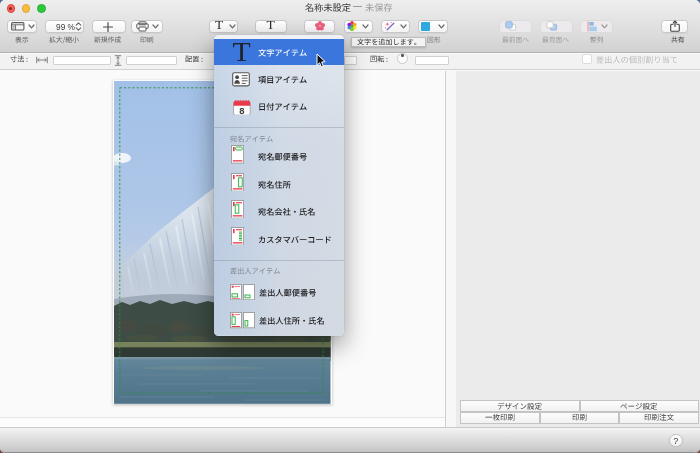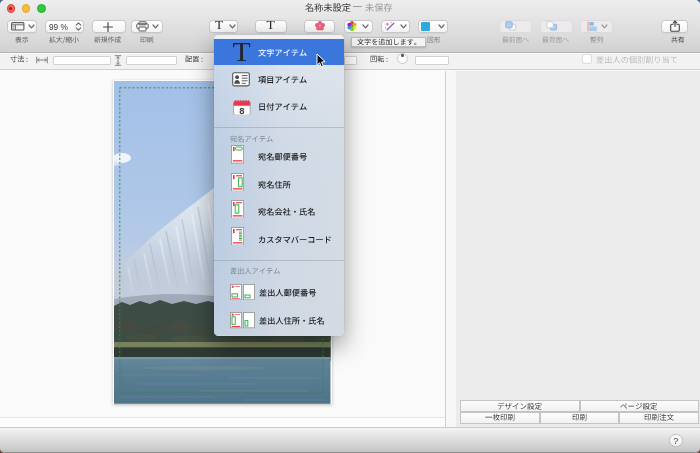--- a/index.html
+++ b/index.html
@@ -30,21 +30,21 @@
       <rect x="0.6" y="0.6" width="12.3" height="7.4" rx="1" fill="none" stroke="#5a5a5a" stroke-width="1.1"></rect>
       <line x1="0.6" y1="2.8" x2="12.9" y2="2.8" stroke="#5a5a5a" stroke-width="0.9"></line>
       <line x1="4.4" y1="2.8" x2="4.4" y2="8" stroke="#5a5a5a" stroke-width="0.9"></line>
       <line x1="1.6" y1="4.6" x2="3.4" y2="4.6" stroke="#5a5a5a" stroke-width="0.7"></line>
       <line x1="1.6" y1="6.2" x2="3.4" y2="6.2" stroke="#5a5a5a" stroke-width="0.7"></line>
     </svg>
 <svg class="abs" style="left:28.3px;top:23.9px" width="7" height="5">
       <path d="M1 1 L3.5 3.8 L6.0 1" fill="none" stroke="#666" stroke-width="1.2" stroke-linecap="round" stroke-linejoin="round"></path>
     </svg>
 <div class="tbtn" style="left:45.0px;width:38.5px"></div>
-<div class="abs" style="left:49px;top:21.5px;width:26px;height:10px;font-size:8.3px;color:#3c3c3c;text-align:left;line-height:10px">99 %</div>
+<div class="abs" style="left:49px;top:21.5px;width:26px;height:10px;font-size:8.3px;color:#3c3c3c;text-align:right;line-height:10px">99 %</div>
 <svg class="abs" style="left:74.8px;top:21.8px" width="7" height="9">
       <path d="M1.2 3.2 L3.5 0.8 L5.8 3.2" fill="none" stroke="#666" stroke-width="1.1" stroke-linecap="round" stroke-linejoin="round"></path>
       <path d="M1.2 5.8 L3.5 8.2 L5.8 5.8" fill="none" stroke="#666" stroke-width="1.1" stroke-linecap="round" stroke-linejoin="round"></path>
     </svg>
 <div class="tbtn" style="left:91.5px;width:34.0px"></div>
 <svg class="abs" style="left:102px;top:20.5px" width="12" height="12">
       <path d="M6 1.5 V10.5 M1.5 6 H10.5" stroke="#4a4a4a" stroke-width="1.2" stroke-linecap="round"></path>
     </svg>
 <div class="tbtn" style="left:131.0px;width:32.0px"></div>
 <svg class="abs" style="left:135.5px;top:21px" width="13" height="11">

